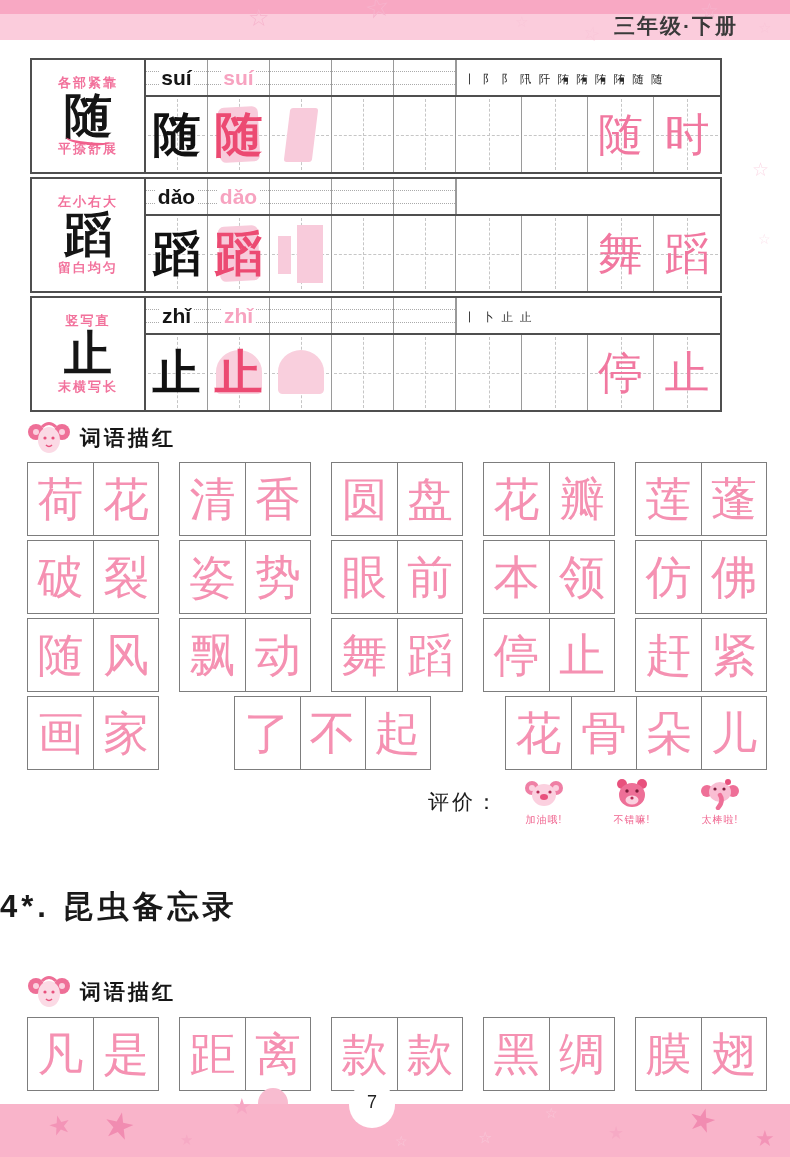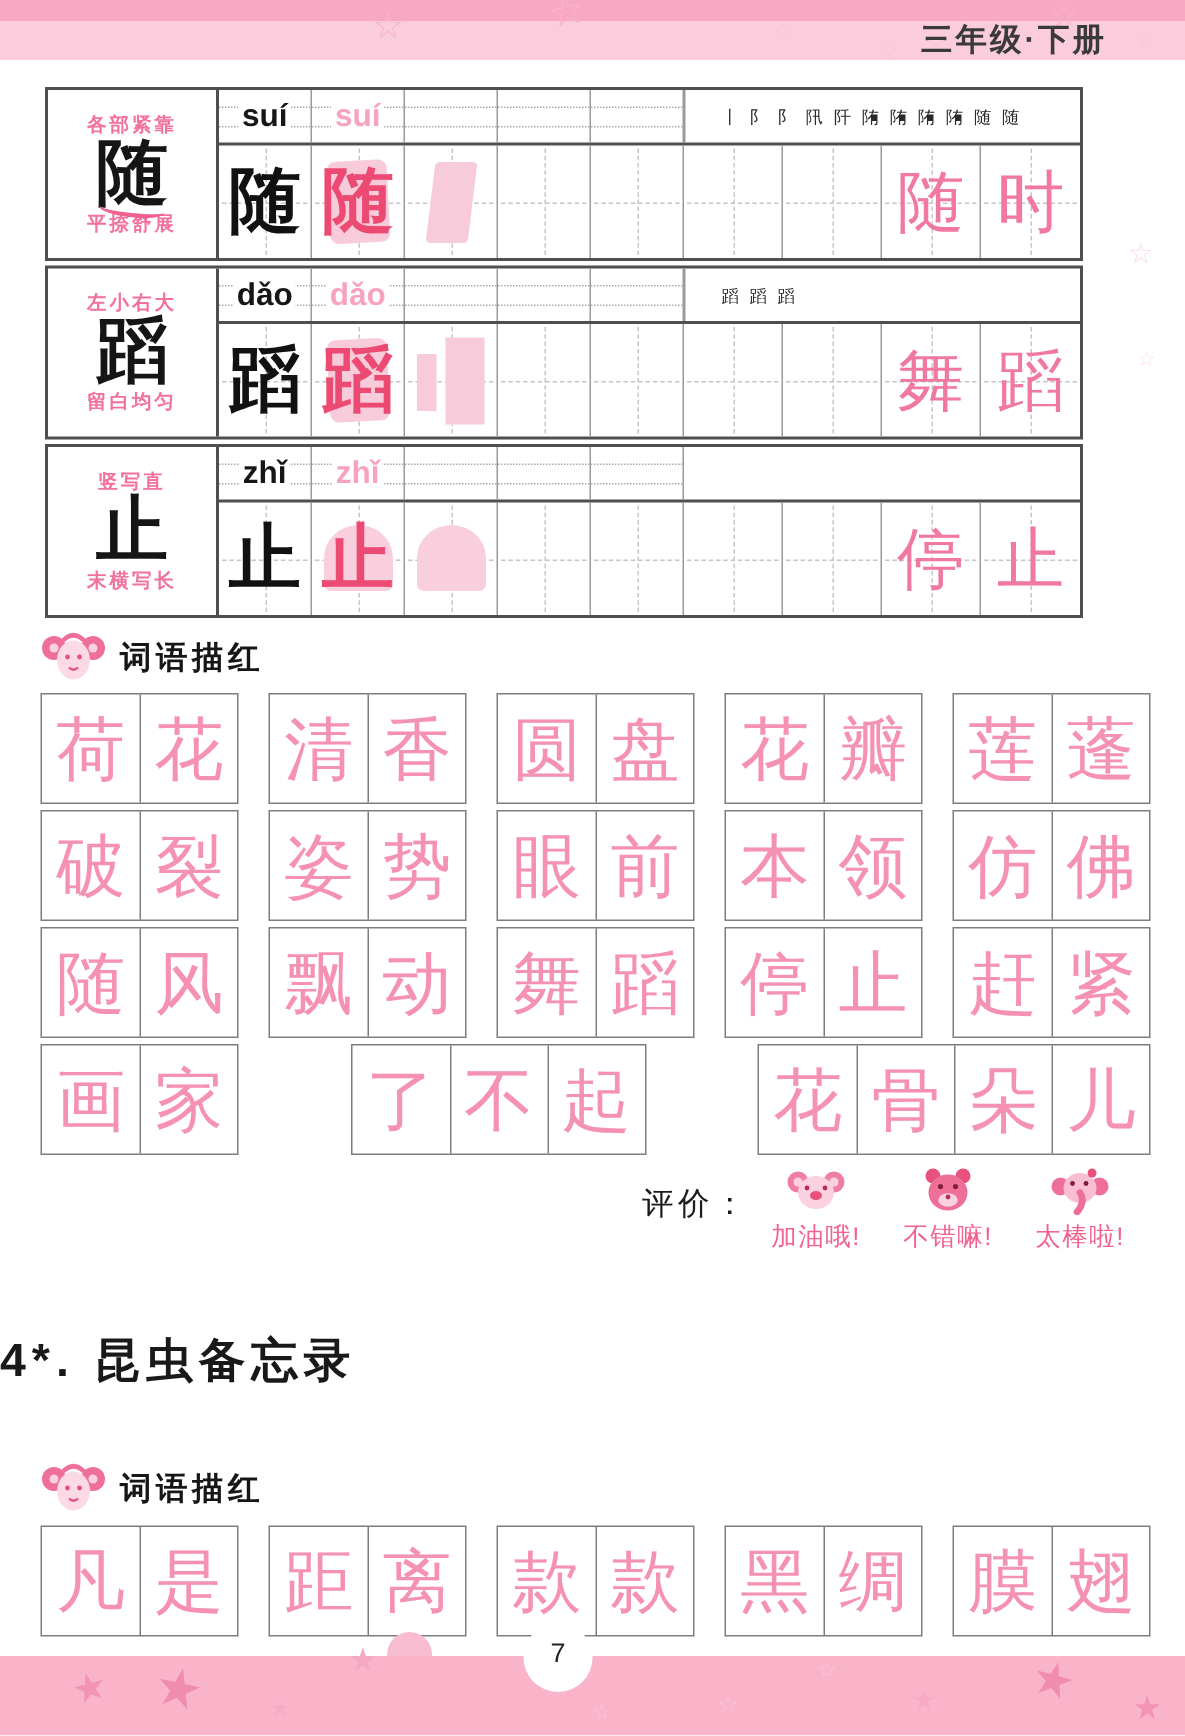--- a/index.html
+++ b/index.html
@@ -26,21 +26,21 @@
   .hint-text { font-size:13px; color:#f2729c; letter-spacing:2px; font-weight:bold; }
   .big-char { font-size:48px; font-weight:bold; color:#151515; line-height:1; position:relative; }
   .prow-0 .big-char::after { content:""; position:absolute; left:2px; bottom:-5px; width:44px; height:8px; border-bottom:3px solid #f0608c; border-radius:50%; transform:rotate(6deg); }
   .pr-main { flex:1; display:flex; flex-direction:column; }
   .pr-top { height:37px; border-bottom:2px solid #4f4f4f; display:flex; }
   .pycell { width:62px; border-right:1px solid #9a9a9a; position:relative; display:flex; align-items:center; justify-content:center; }
   .pycell::before, .pycell::after { content:""; position:absolute; left:0; right:0; height:0; border-top:1px dotted #aaa; }
   .pycell::before { top:11px; } .pycell::after { top:24px; }
   .py { position:relative; z-index:2; font-size:21px; font-weight:bold; background:#fff; padding:0 2px; }
   .py.ink { color:#161616; } .py.pink { color:#f7a3c0; }
-  .stroke-area { flex:1; border-left:1px solid #9a9a9a; padding:3px 24px 0; display:flex; flex-direction:column; justify-content:center; }
+  .stroke-area { flex:1; border-left:1px solid #9a9a9a; padding:3px 7px 0; display:flex; flex-direction:column; justify-content:center; }
   .stroke-line { font-size:11.5px; color:#2a2a2a; letter-spacing:2px; line-height:1.45; white-space:nowrap; }
   .pr-bottom { flex:1; display:flex; }
   .pcell { width:62px; border-right:1px solid #9a9a9a; position:relative; display:flex; align-items:center; justify-content:center; }
   .pcell::before { content:""; position:absolute; left:50%; top:2px; bottom:2px; width:0; border-left:1px dashed #c6c6c6; }
   .pcell::after  { content:""; position:absolute; top:50%; left:2px; right:2px; height:0; border-top:1px dashed #c6c6c6; }
   .wcell { width:66px; }
   .pr-bottom .wcell:last-child { border-right:none; }
   .pc { position:relative; z-index:2; font-size:48px; font-weight:bold; line-height:1; }
   .pc.ink { color:#111; }
   .pc.red { color:#ec4a72; }
@@ -59,21 +59,21 @@
   
   .wrow { position:absolute; left:27px; width:740px; display:flex; justify-content:space-between; }
   .wbox { display:flex; border:1px solid #7d7d7d; background:#fff; }
   .wc { width:65px; height:72px; display:flex; align-items:center; justify-content:center; font-size:46px; color:#f591b2; line-height:1; }
   .wc + .wc { border-left:1px solid #7d7d7d; }
 
   
   .evaluation { position:absolute; left:428px; top:776px; width:340px; display:flex; align-items:flex-start; }
   .eval-label { font-size:21px; color:#1c1c1c; letter-spacing:3px; margin-top:12px; }
   .stamp { display:flex; flex-direction:column; align-items:center; width:88px; }
-  .stamp-caption { font-size:17px; color:#f0648f; margin-top:3px; letter-spacing:1px; white-space:nowrap; }
+  .stamp-caption { font-size:10px; color:#f0648f; margin-top:3px; letter-spacing:1px; white-space:nowrap; }
 
   
   .lesson-title { position:absolute; left:0; top:886px; width:790px; text-align:left; font-size:31px; font-weight:bold; color:#191919; letter-spacing:4px; }
 </style>
 </head>
 <body>
 
 <div class="band-top">
   <div class="band-dark"></div>
   <span class="star" style="left:248px; top:6px; font-size:24px; color:#f6b4cd;">☆</span>
@@ -147,21 +147,20 @@
         <div class="pycell">
             <span class="py ink">dǎo</span>
           </div>
         <div class="pycell">
             <span class="py pink">dǎo</span>
           </div>
         <div class="pycell"></div>
         <div class="pycell"></div>
         <div class="pycell"></div>
         <div class="stroke-area">
-          <div class="stroke-line">蹈 蹈 蹈</div>
         </div>
       </div>
       <div class="pr-bottom">
         <div class="pcell">
             <span class="pc ink">蹈</span>
           </div>
         <div class="pcell">
             <span class="ghost gA"></span>
             <span class="pc red">蹈</span>
           </div>
@@ -193,20 +192,23 @@
       <div class="pr-top">
         <div class="pycell">
             <span class="py ink">zhǐ</span>
           </div>
         <div class="pycell">
             <span class="py pink">zhǐ</span>
           </div>
         <div class="pycell"></div>
         <div class="pycell"></div>
         <div class="pycell"></div>
+        <div class="stroke-area">
+          <div class="stroke-line">丨 卜 止 止</div>
+        </div>
       </div>
       <div class="pr-bottom">
         <div class="pcell">
             <span class="pc ink">止</span>
           </div>
         <div class="pcell">
             <span class="ghost gDome"></span>
             <span class="pc red">止</span>
           </div>
         <div class="pcell">

